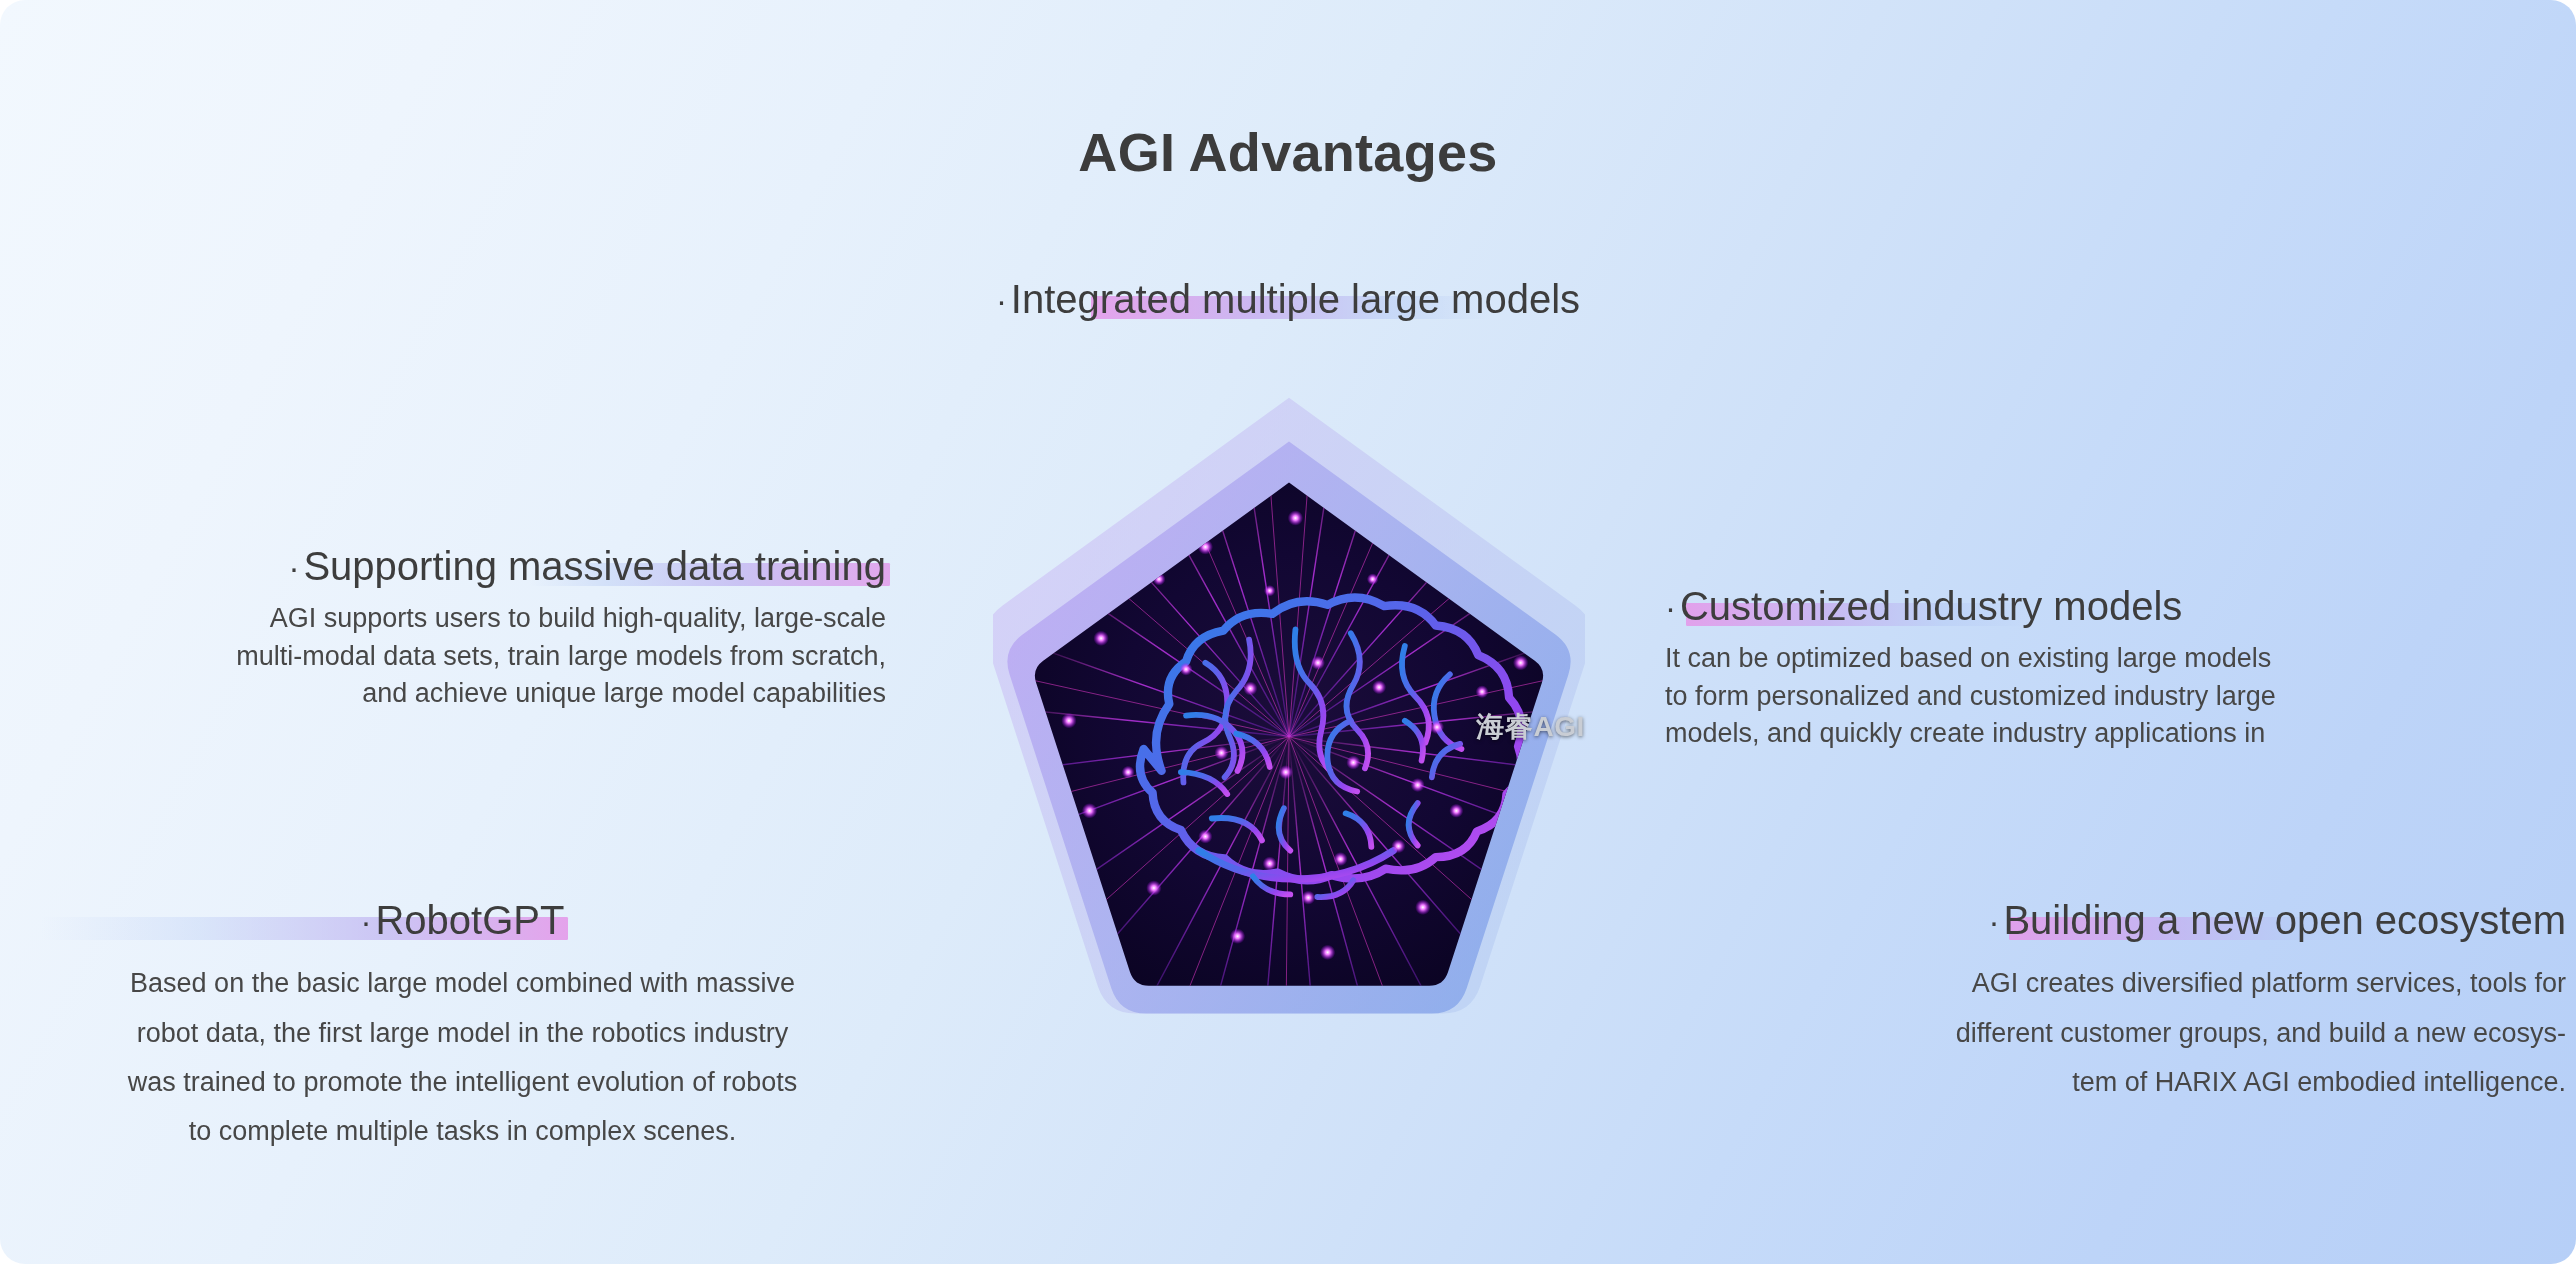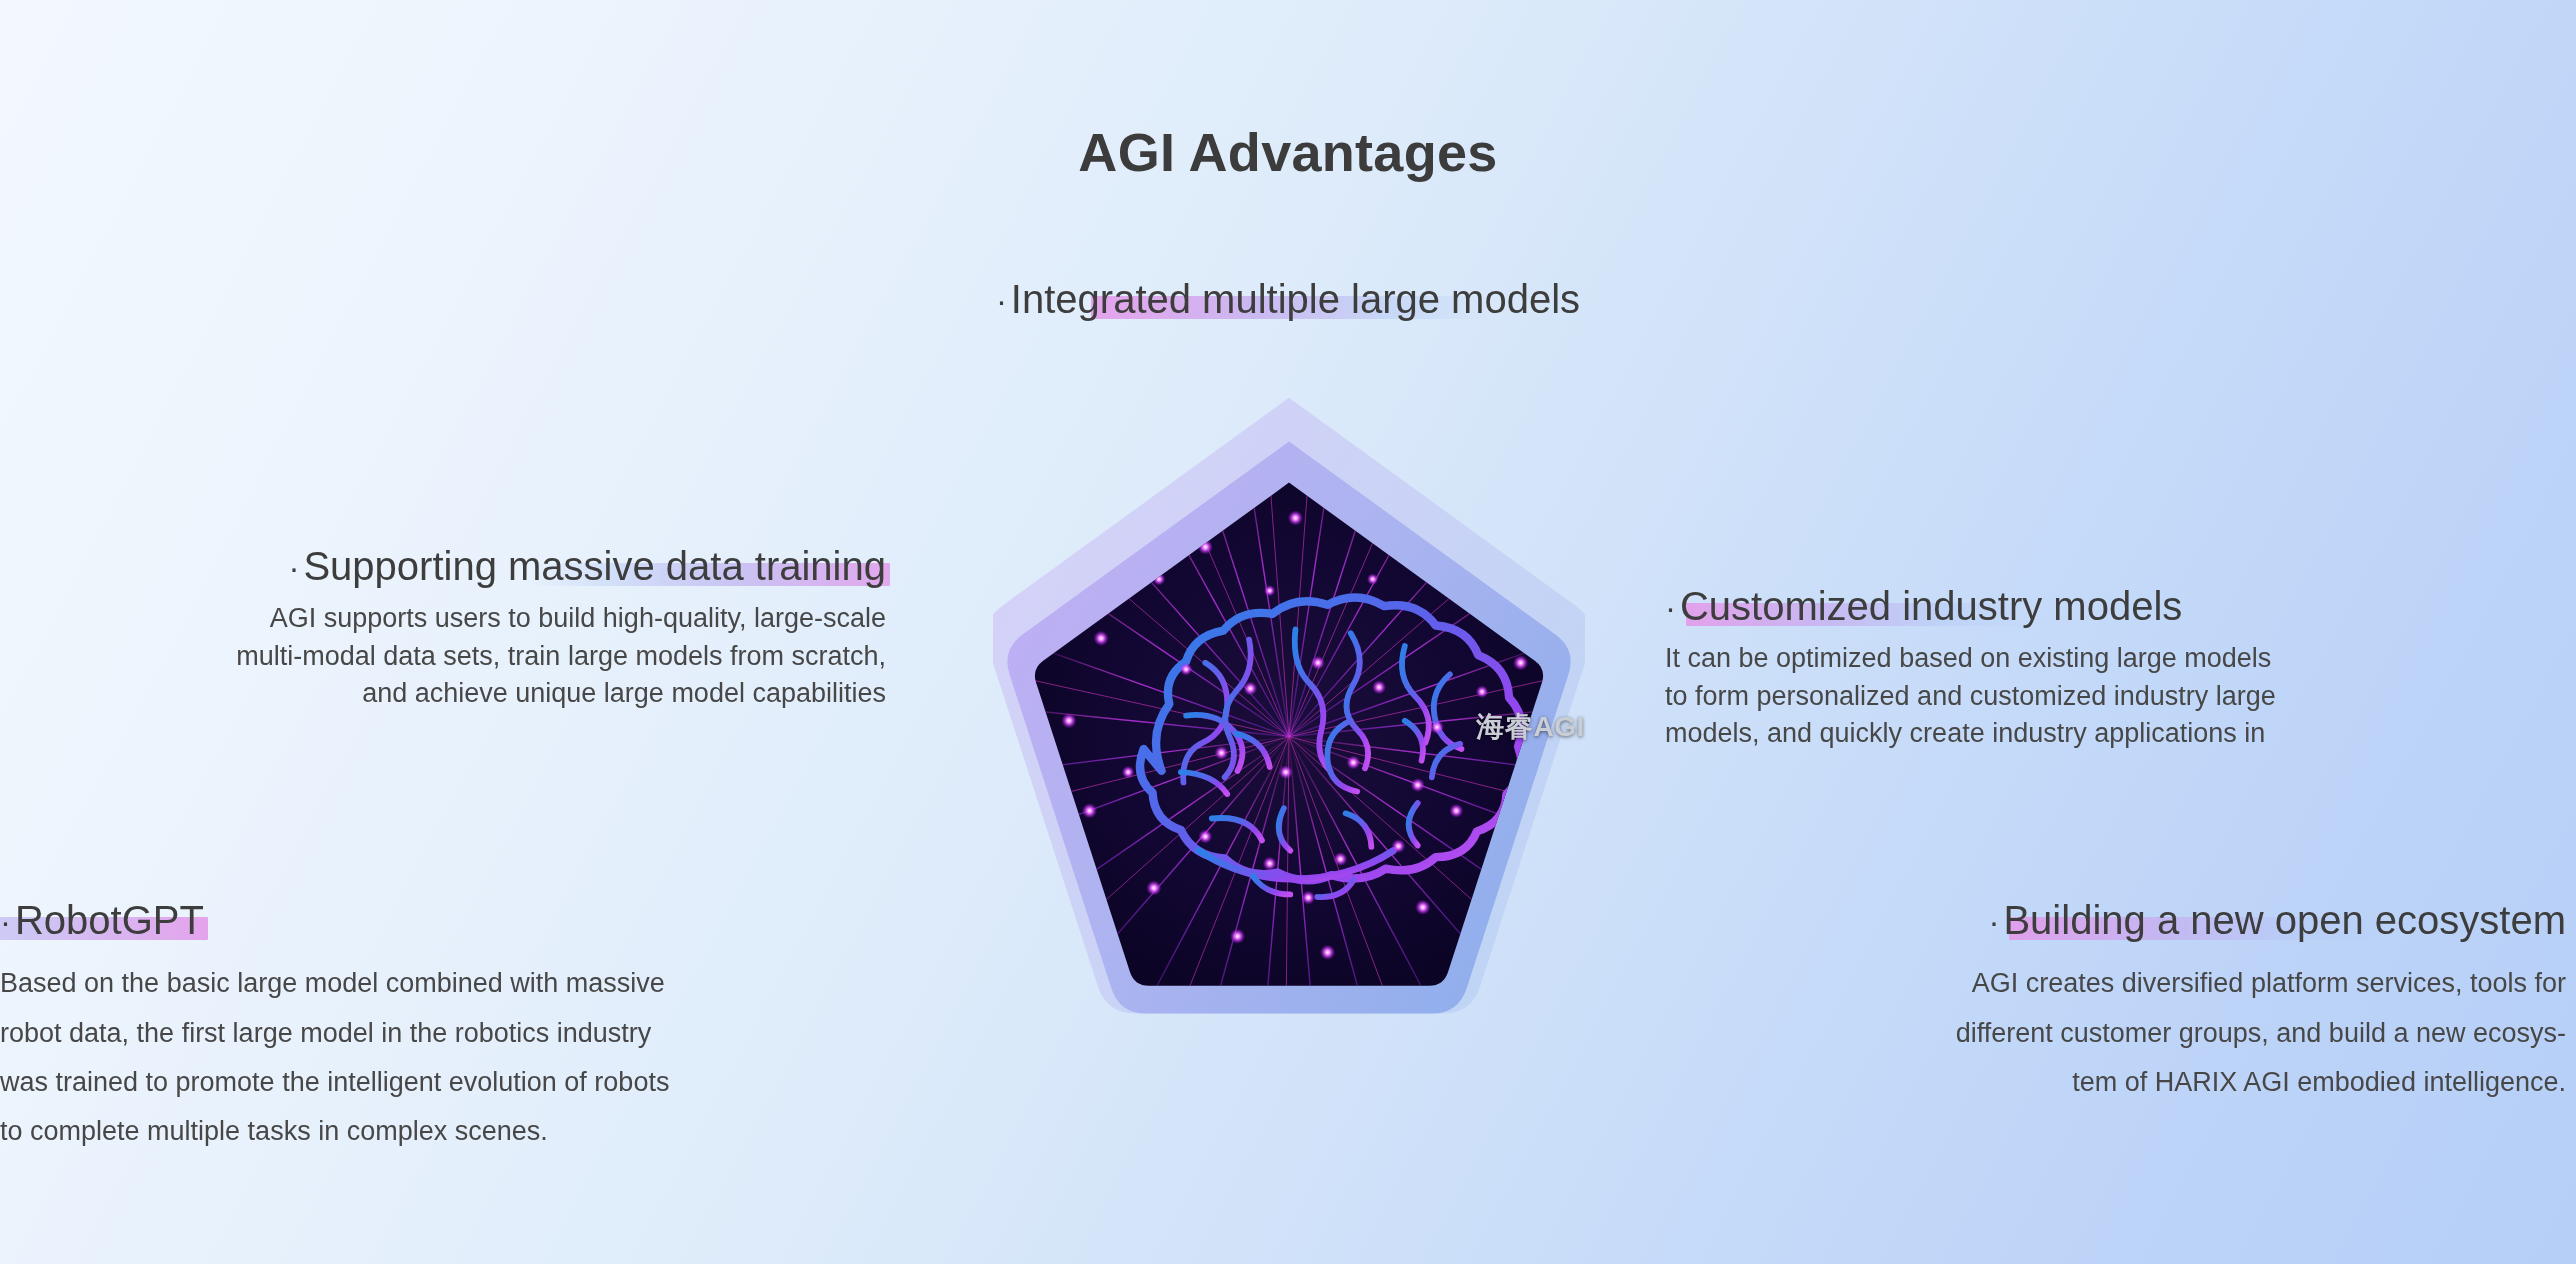--- a/index.html
+++ b/index.html
@@ -14,20 +14,21 @@
     background:
       linear-gradient(118deg,
         #f2f8fe 0%,
         #eef5fd 14%,
         #e7f1fc 28%,
         #ddebfa 44%,
         #d2e3f9 58%,
         #c6dbf9 72%,
         #bdd4f8 85%,
         #b6cff7 100%);
+    border-radius: 25px;
   }
 
   
   .title{
     position:absolute;
     left:0; right:0; top:121px;
     text-align:center;
     font-size:54px;
     font-weight:700;
     letter-spacing:0.3px;
@@ -84,21 +85,21 @@
     right:-3.9px; width:361px;
     background:linear-gradient(90deg,
       rgba(182,207,247,0) 0%,
       rgba(176,196,243,.38) 22%,
       rgba(190,176,240,.7) 58%,
       rgba(226,155,234,.85) 100%);
   }
   #left-top .body{ margin-top:11.6px; line-height:1.38; }
 
   
-  #left-bottom{ left:0; top:898px; width:960px; text-align:left; padding-right:35px; }
+  #left-bottom{ left:0; top:898px; width:960px; text-align:center; padding-right:35px; }
   #left-bottom .hl-bar{
     right:-3.9px; width:528px;
     background:linear-gradient(90deg,
       rgba(182,207,247,0) 0%,
       rgba(178,198,244,.30) 30%,
       rgba(190,176,240,.68) 66%,
       rgba(228,152,233,.88) 100%);
   }
   #left-bottom .body{ margin-top:16.7px; line-height:1.82; }
 

